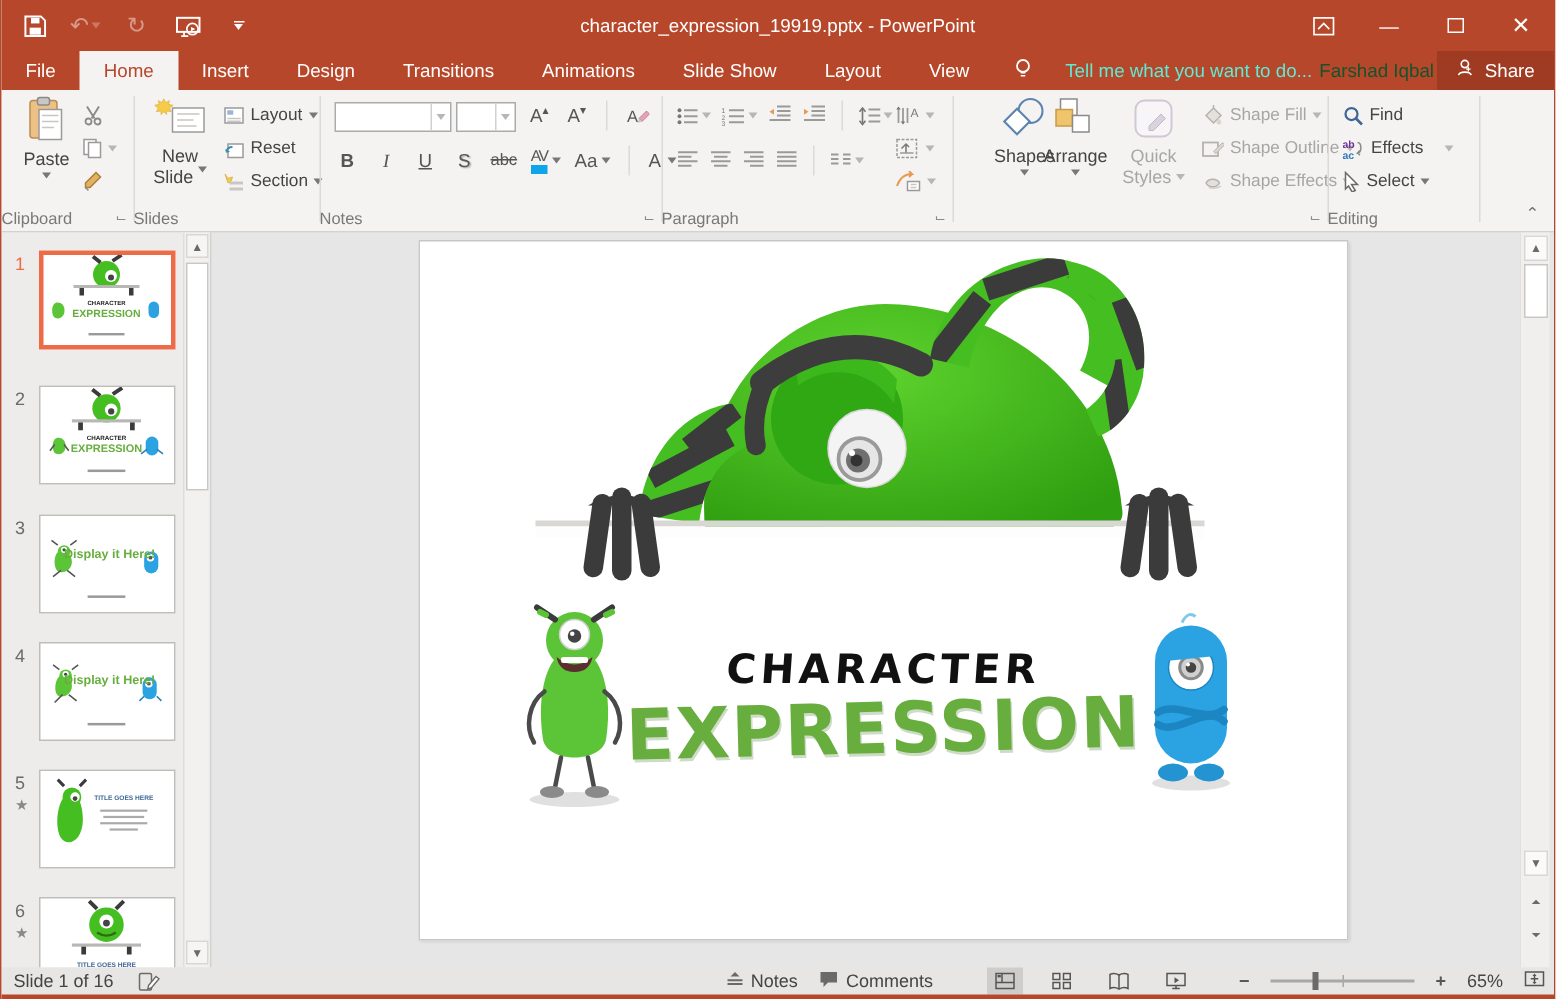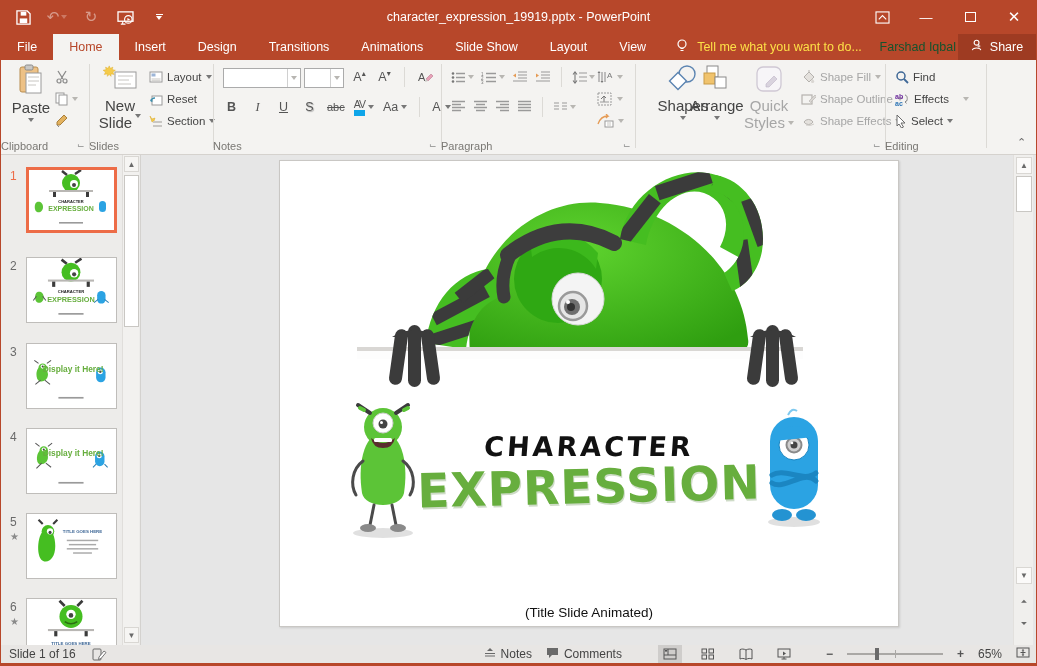--- a/index.html
+++ b/index.html
@@ -20,31 +20,31 @@
   .qat .btn{width:20px;height:20px;display:flex;align-items:center;justify-content:center;color:#fff;font-size:15px}
   .qat .dim{opacity:.45}
   .win-title{position:absolute;left:0;right:0;top:0;height:34px;display:flex;align-items:center;justify-content:center;
              font-size:12.5px;color:#fff;pointer-events:none}
   .winctl{position:absolute;right:0;top:0;height:34px;display:flex;align-items:center}
   .winctl .wbtn{width:44px;height:34px;display:flex;align-items:center;justify-content:center;color:#fff;font-size:13px}
   
   .tabrow{position:absolute;left:0;top:34px;width:100%;height:26px;background:var(--chrome);display:flex;align-items:stretch}
   .tab{padding:0 16px;display:flex;align-items:center;color:#fff;font-size:12.5px;cursor:default}
   .tab.active{background:var(--ribbon-bg);color:var(--chrome)}
-  .tellme{display:flex;align-items:center;gap:9px;color:#fde047;font-size:12.5px;padding:0 14px}
+  .tellme{display:flex;align-items:center;gap:22px;color:#5eead4;font-size:12.5px;padding:0 14px}
   .acct{position:absolute;right:80px;top:34px;height:26px;display:flex;align-items:center;color:#14532d;font-size:12.5px}
   .share{position:absolute;right:0;top:34px;height:26px;width:78px;background:var(--chrome-dark);color:#fff;
          display:flex;align-items:center;justify-content:center;gap:6px;font-size:12.5px}
   
   .ribbon{position:absolute;left:0;top:60px;width:100%;height:95px;background:var(--ribbon-bg);
           border-bottom:1px solid var(--ribbon-border);color:var(--txt);font-size:12px}
   .gsep{position:absolute;top:4px;bottom:6px;width:1px;background:#DCDAD6}
   .glabel{position:absolute;bottom:2px;font-size:11px;color:#7A7874;text-align:left}
   .dlg{position:absolute;bottom:4px;font-size:9px;color:#8a8a8a}
-  .bigbtn{position:absolute;top:4px;display:flex;flex-direction:column;align-items:center;font-size:15px;color:var(--txt)}
+  .bigbtn{position:absolute;top:4px;display:flex;flex-direction:column;align-items:center;font-size:12px;color:var(--txt)}
   .smallrow{position:absolute;display:flex;align-items:center;gap:4px;font-size:11.5px;color:var(--txt);height:18px}
   .caret{display:inline-block;width:0;height:0;border-left:3px solid transparent;border-right:3px solid transparent;
          border-top:4px solid #777}
   .caret.dim{border-top-color:#B8B6B2}
   .combo{height:20px;background:#fff;border:1px solid #ABABAB;position:relative}
   .combo .cz{position:absolute;right:0;top:0;bottom:0;width:13px;border-left:1px solid #D0D0D0;display:flex;align-items:center;justify-content:center}
   .fbtn{min-width:17px;height:19px;display:flex;align-items:center;justify-content:center;color:#555;font-size:12.5px}
   .vdiv{width:1px;height:20px;background:#DCDAD6;margin:0 3px}
   .dimtxt{color:var(--txt-dim)}
   
@@ -691,21 +691,20 @@
       <circle cx="36" cy="38" r="3.5" fill="#444"></circle>
         <circle cx="34" cy="36" r="1.3" fill="#fff"></circle>
       <path d="M16 34 a 22 22 0 0 1 40 -4" fill="var(--monster-blue)" style="fill:var(--monster-blue)"></path>
       <path d="M14 68 C26 60 46 76 58 66 M14 76 C26 84 46 62 58 74" stroke="#1b86c2" stroke-width="5" fill="none" stroke-linecap="round"></path>
       <ellipse cx="24" cy="108" rx="10" ry="6" fill="#2493d2"></ellipse>
         <ellipse cx="48" cy="108" rx="10" ry="6" fill="#2493d2"></ellipse>
     </svg>
 
     <div class="t-char">CHARACTER</div>
     <div class="t-expr">EXPRESSION</div>
-    <div class="t-foot">(Title Slide Animated)</div>
   </div>
 
   <div class="vscroll">
     <div class="vsbtn" style="top:2px">▲</div>
     <div class="sthumb" style="left:2px;width:16px;top:21px;height:36px"></div>
     <div class="vsbtn" style="top:412px">▼</div>
     <div class="vsbtn" style="top:438px;background:none;border:none">⏶<br></div>
     <div class="vsbtn" style="top:460px;background:none;border:none">⏷</div>
   </div>
 

